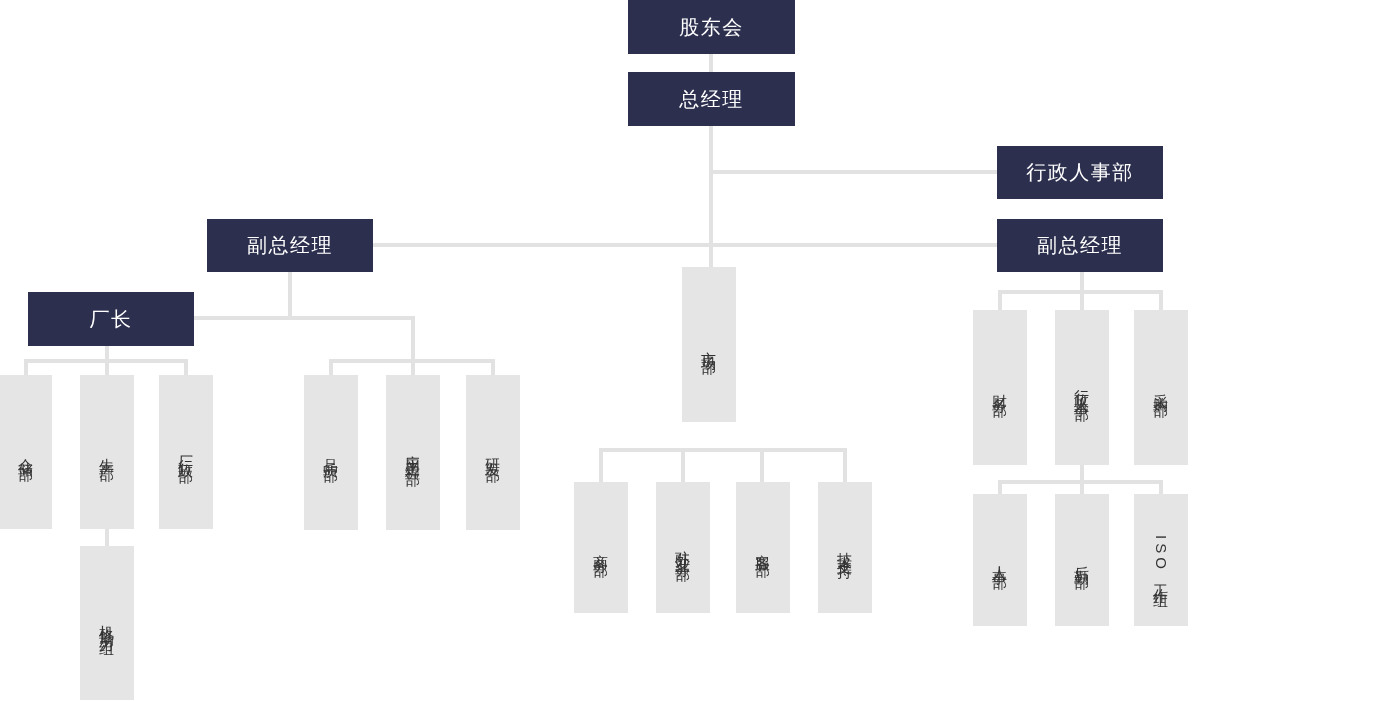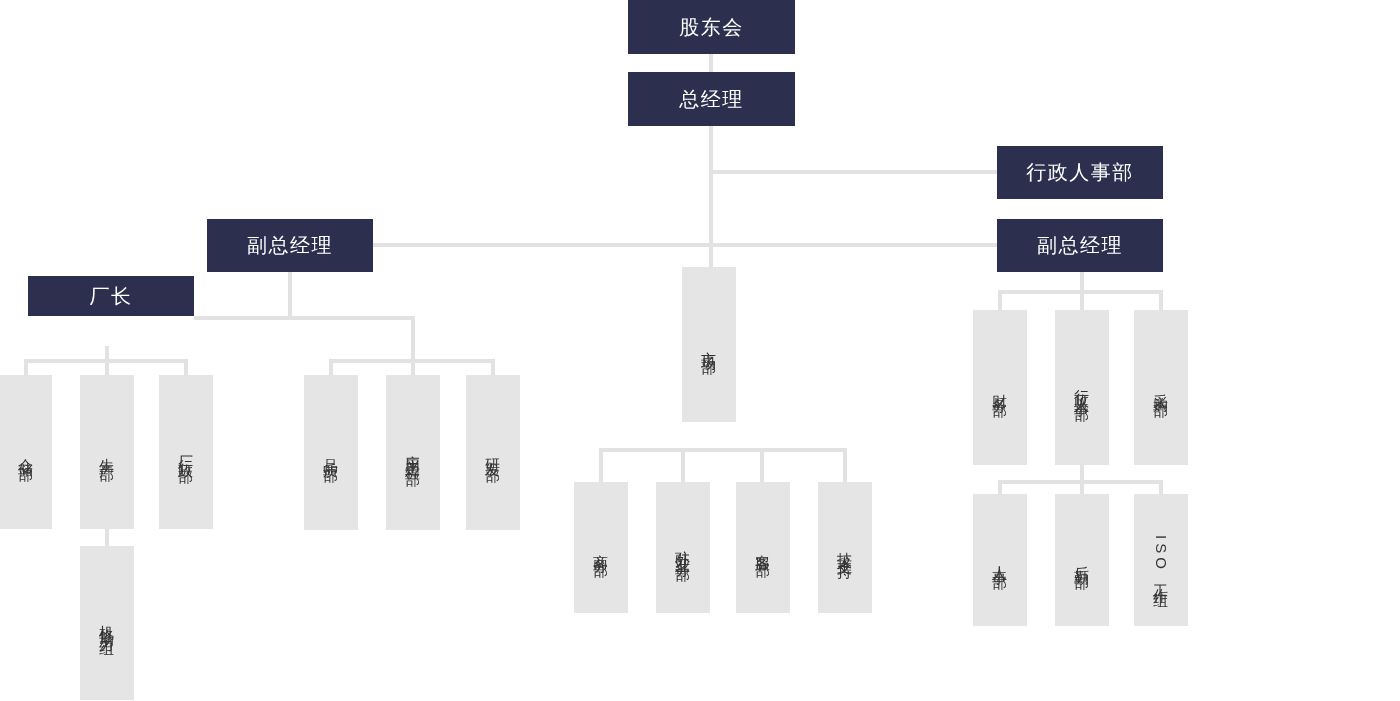--- a/index.html
+++ b/index.html
@@ -90,21 +90,21 @@
   <div class="ln" style="left:1080px;top:465px;width:4px;height:29px"></div>
   <div class="ln" style="left:998px;top:480px;width:165px;height:4px"></div>
   <div class="ln" style="left:998px;top:484px;width:4px;height:10px"></div>
   <div class="ln" style="left:1159px;top:484px;width:4px;height:10px"></div>
 
   <div class="node dark" style="left:628px;top:0;width:167px;height:54px">股东会</div>
   <div class="node dark" style="left:628px;top:72px;width:167px;height:54px">总经理</div>
   <div class="node dark" style="left:997px;top:146px;width:166px;height:53px">行政人事部</div>
   <div class="node dark" style="left:207px;top:219px;width:166px;height:53px">副总经理</div>
   <div class="node dark" style="left:997px;top:219px;width:166px;height:53px">副总经理</div>
-  <div class="node dark" style="left:28px;top:276px;width:166px;height:40px">厂长</div>
+  <div class="node dark" style="left:28px;top:292px;width:166px;height:54px">厂长</div>
 
   <div class="node lite" style="left:0;top:375px;width:52px;height:154px">仓储部</div>
   <div class="node lite" style="left:80px;top:375px;width:54px;height:154px">生产部</div>
   <div class="node lite" style="left:159px;top:375px;width:54px;height:154px">厂行政部</div>
   <div class="node lite" style="left:80px;top:546px;width:54px;height:154px">机修动力组</div>
 
   <div class="node lite" style="left:304px;top:375px;width:54px;height:155px">品质部</div>
   <div class="node lite" style="left:386px;top:375px;width:54px;height:155px">应用工程部</div>
   <div class="node lite" style="left:466px;top:375px;width:54px;height:155px">研发部</div>
 

